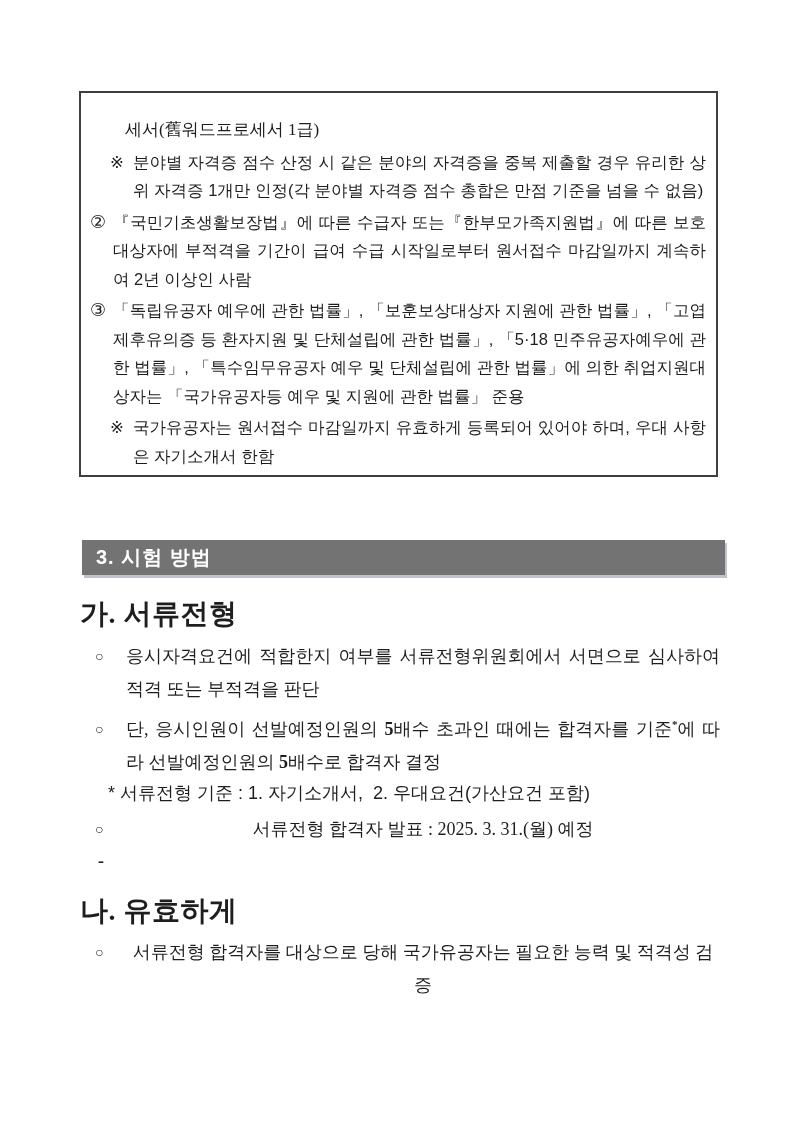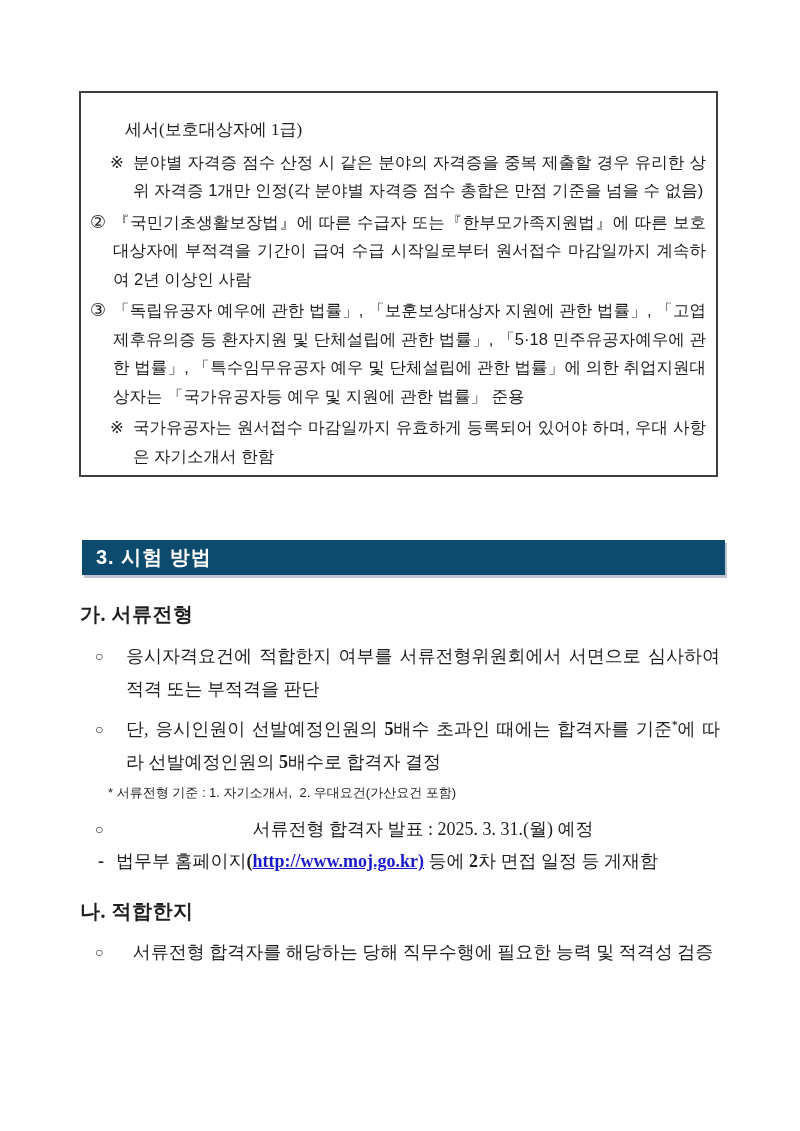--- a/index.html
+++ b/index.html
@@ -52,21 +52,21 @@
     font-size: 20px;
     line-height: 35px;
     padding-left: 14px;
     letter-spacing: 1px;
   }
 
   
   .sub-heading {
     position: absolute;
     left: 80px;
-    font-size: 20px;
+    font-size: 28px;
     font-weight: bold;
     letter-spacing: 0.5px;
     line-height: 26px;
   }
 
   
   .bullet-row {
     position: absolute;
     left: 93px;
     width: 627px;
@@ -93,40 +93,40 @@
     font-size: 18px;
     line-height: 33px;
   }
   .dash-row .d-mk { flex: none; width: 18px; font-weight: bold; }
 
   .footnote {
     position: absolute;
     left: 108px;
     width: 600px;
     font-family: "Liberation Sans", "DejaVu Sans", sans-serif;
-    font-size: 13px;
+    font-size: 18px;
     line-height: 24px;
     white-space: pre-wrap;
   }
 
   .bold { font-weight: bold; }
   sup.star { font-size: 11px; font-weight: bold; line-height: 0; }
   .link {
     font-weight: bold;
     text-decoration: underline;
     cursor: pointer;
   }
 </style>
 </head>
 <body>
 
 <div class="page">
 
   <div class="note-box">
-    <p class="cont-line">세서(보호대상자에 1급)</p>
+    <p class="cont-line">세서(舊워드프로세서 1급)</p>
 
     <div class="box-row note-row">
       <span class="mk">※</span>
       <div class="bt">분야별 자격증 점수 산정 시 같은 분야의 자격증을 중복 제출할 경우 유리한 상위 자격증 1개만 인정(각 분야별 자격증 점수 총합은 만점 기준을 넘을 수 없음)</div>
     </div>
 
     <div class="box-row item-row">
       <span class="mk num">②</span>
       <div class="bt">『국민기초생활보장법』에 따른 수급자 또는『한부모가족지원법』에 따른 보호대상자에 부적격을 기간이 급여 수급 시작일로부터 원서접수 마감일까지 계속하여 2년 이상인 사람</div>
     </div>
@@ -135,21 +135,21 @@
       <span class="mk num">③</span>
       <div class="bt">「독립유공자 예우에 관한 법률」, 「보훈보상대상자 지원에 관한 법률」, 「고엽제후유의증 등 환자지원 및 단체설립에 관한 법률」, 「5·18 민주유공자예우에 관한 법률」, 「특수임무유공자 예우 및 단체설립에 관한 법률」에 의한 취업지원대상자는 「국가유공자등 예우 및 지원에 관한 법률」 준용</div>
     </div>
 
     <div class="box-row note-row">
       <span class="mk">※</span>
       <div class="bt">국가유공자는 원서접수 마감일까지 유효하게 등록되어 있어야 하며, 우대 사항은 자기소개서 한함</div>
     </div>
   </div>
 
-  <div class="section-bar" style="background-color: #0c4a6e;">3. 시험 방법</div>
+  <div class="section-bar" style="background-color: #737373;">3. 시험 방법</div>
 
   <div class="sub-heading" style="top:601px;">가. 서류전형</div>
 
   <div class="bullet-row" style="top:640px;">
     <span class="o-mk">○</span>
     <div class="bt">응시자격요건에 적합한지 여부를 서류전형위원회에서 서면으로 심사하여 적격 또는 부적격을 판단</div>
   </div>
 
   <div class="bullet-row" style="top:713px;">
     <span class="o-mk">○</span>
@@ -158,23 +158,22 @@
 
   <div class="footnote" style="top:781px;">* 서류전형 기준 : 1. 자기소개서,  2. 우대요건(가산요건 포함)</div>
 
   <div class="bullet-row" style="top:813px;">
     <span class="o-mk">○</span>
     <div class="bt no-just">서류전형 합격자 발표 : 2025. 3. 31.(월) 예정</div>
   </div>
 
   <div class="dash-row" style="top:845px;">
     <span class="d-mk">-</span>
-    <div class="bt no-just"><span>법무부 홈페이지</span><span class="bold">(</span><a class="link" style="color: rgb(26, 26, 204);">http://www.moj.go.kr)</a><span> 등에 </span><span class="bold">2</span><span>차 면접 일정 등 게재함</span></div>
   </div>
 
-  <div class="sub-heading" style="top:898px;">나. 적합한지</div>
+  <div class="sub-heading" style="top:898px;">나. 유효하게</div>
 
   <div class="bullet-row" style="top:936px;">
     <span class="o-mk">○</span>
-    <div class="bt no-just">서류전형 합격자를 해당하는 당해 직무수행에 필요한 능력 및 적격성 검증</div>
+    <div class="bt no-just">서류전형 합격자를 대상으로 당해 국가유공자는 필요한 능력 및 적격성 검증</div>
   </div>
 
 </div>
 
 </body></html>

